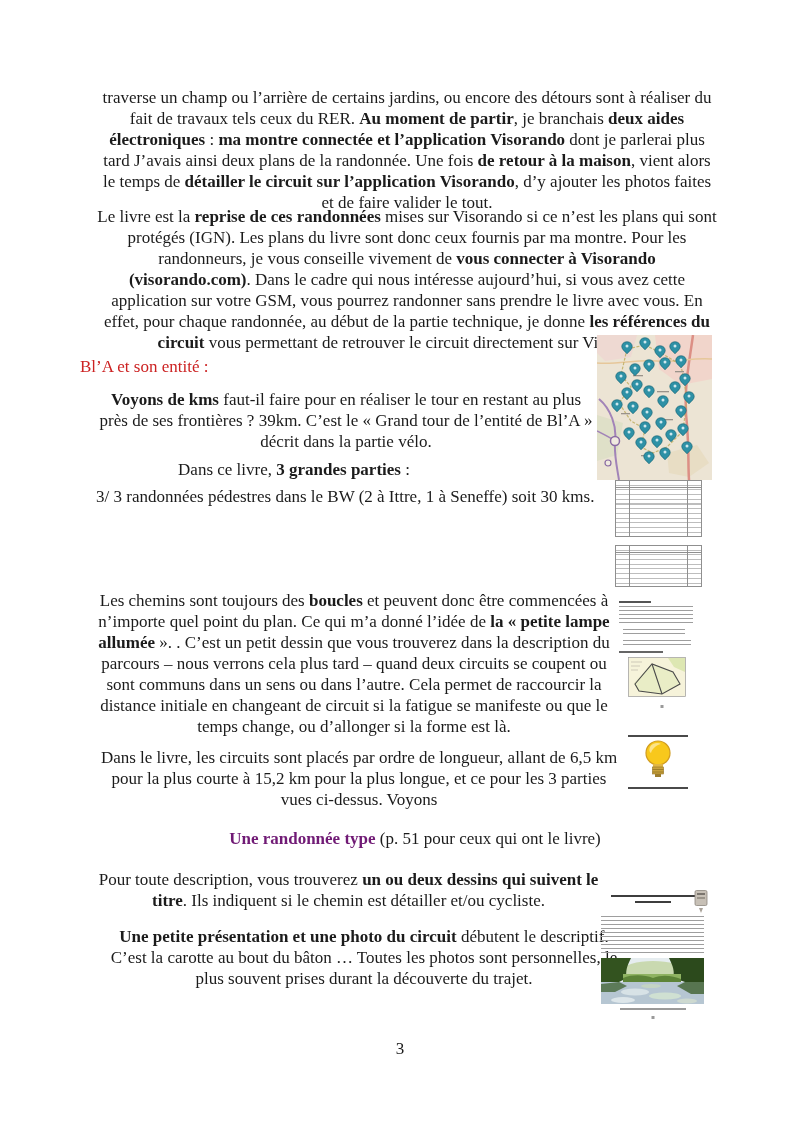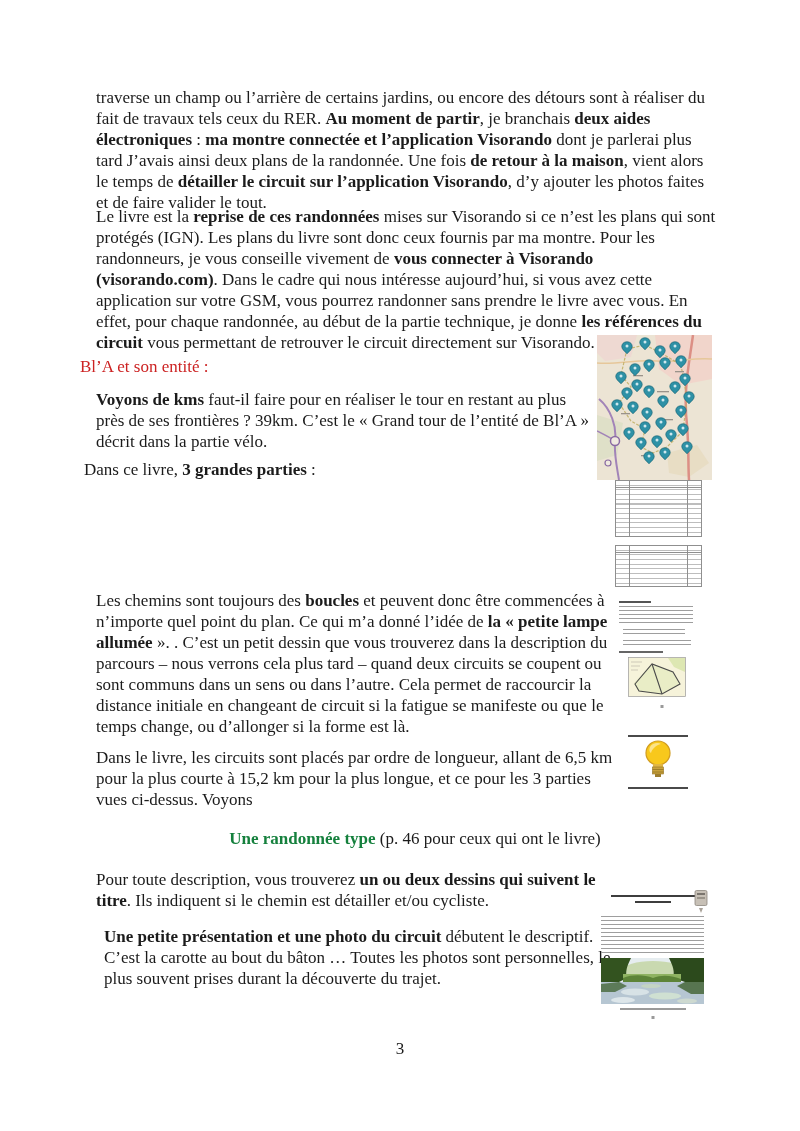--- a/index.html
+++ b/index.html
@@ -2,21 +2,21 @@
 <html style="--accent-red: #cc2222; --text: #1b1b1b;"><head>
 <meta charset="utf-8">
 <style>
   html,body{margin:0;padding:0;}
   body{
     width:800px;height:1131px;position:relative;background:#ffffff;
     font-family:"Liberation Serif","DejaVu Serif",serif;
     font-size:17px;line-height:21px;color:#1b1b1b;overflow:hidden;
   }
   .abs{position:absolute;}
-  .para{text-align:left;}
+  .para{text-align:center;}
   .b{font-weight:bold;}
   .i{}
   .red-head{color:var(--accent-red,#cc2222);}
   .center-head{text-align:center;}
   .list-block div{line-height:26px;}
   .pagenum{left:0;width:800px;text-align:center;}
 
   
   .fig{position:absolute;}
   .mini-table{
@@ -38,27 +38,28 @@
 
 <div class="abs para" style="left:96px;top:206px;width:622px"><span>Le livre est la </span><span class="b">reprise de ces randonnées</span><span> mises sur Visorando si ce n’est les plans qui sont protégés (IGN).  Les plans du livre sont donc ceux fournis par ma montre. Pour les randonneurs, je vous conseille vivement de </span><span class="b">vous connecter à Visorando (visorando.com)</span><span>. Dans le cadre qui nous intéresse aujourd’hui, si vous avez cette application sur votre GSM, vous pourrez randonner sans prendre le livre avec vous.  En effet, pour chaque randonnée, au début de la partie technique, je donne </span><span class="b">les références du circuit</span><span> vous permettant de retrouver le circuit directement sur Visorando.</span></div>
 
 <div class="abs red-head" style="left:80px;top:356px;width:400px">Bl’A et son entité :</div>
 
 <div class="abs para" style="left:96px;top:389px;width:500px"><span class="b">Voyons de kms</span><span> faut-il faire pour en réaliser le tour en restant au plus près de ses frontières ? 39km.  C’est le « </span><span class="i">Grand tour de l’entité de Bl’A</span><span> » décrit dans la partie vélo.</span></div>
 
 <div class="abs para" style="left:84px;top:459px;width:420px"><span>Dans ce livre, </span><span class="b">3 grandes parties</span><span> :</span></div>
 
 <div class="abs list-block" style="left:96px;top:484px;width:540px">
+  <div>3/ 3 randonnées pédestres dans le BW (2 à Ittre, 1 à Seneffe) soit 30 kms.</div>
 </div>
 
 <div class="abs para" style="left:96px;top:590px;width:516px"><span>Les chemins sont toujours des </span><span class="b">boucles</span><span> et peuvent donc être commencées à n’importe quel point du plan.  Ce qui m’a donné l’idée de </span><span class="b">la « petite lampe allumée</span><span> ».   . C’est un petit dessin que vous trouverez dans la description du parcours – nous verrons cela plus tard – quand deux circuits se coupent ou sont communs dans un sens ou dans l’autre.  Cela permet de raccourcir la distance initiale en changeant de circuit si la fatigue se manifeste ou que le temps change, ou d’allonger si la forme est là.</span></div>
 
 <div class="abs para" style="left:96px;top:747px;width:526px"><span>Dans le livre, les circuits sont placés par ordre de longueur, allant de 6,5 km pour la plus courte à 15,2 km pour la plus longue, et ce pour les 3 parties vues ci-dessus.  Voyons</span></div>
 
-<div class="abs center-head" style="left:90px;top:828px;width:620px"><span class="b" style="color: #15803d; margin-left: 30px;">Une randonnée type</span><span> (p. 46 pour ceux qui ont le livre)</span></div>
+<div class="abs center-head" style="left:90px;top:828px;width:620px"><span class="b" style="color: #701a75; margin-left: 30px;">Une randonnée type</span><span> (p. 51 pour ceux qui ont le livre)</span></div>
 
 <div class="abs para" style="left:96px;top:869px;width:505px"><span>Pour toute description, vous trouverez </span><span class="b">un ou deux dessins qui suivent le titre</span><span>.  Ils indiquent si le chemin est détailler et/ou cycliste.</span></div>
 
 <div class="abs para" style="left:104px;top:926px;width:520px"><span class="b">Une petite présentation et une photo du circuit</span><span> débutent le descriptif.  C’est la carotte au bout du bâton … Toutes les photos sont personnelles, le plus souvent prises durant la découverte du trajet.</span></div>
 
 <div class="abs pagenum" style="top:1038px">3</div>
 
 <div class="fig" style="left:597px;top:335px;width:115px;height:145px">
   <svg width="115" height="145" viewBox="0 0 115 145">
     <rect x="0" y="0" width="115" height="145" fill="#ece4d4"></rect>

